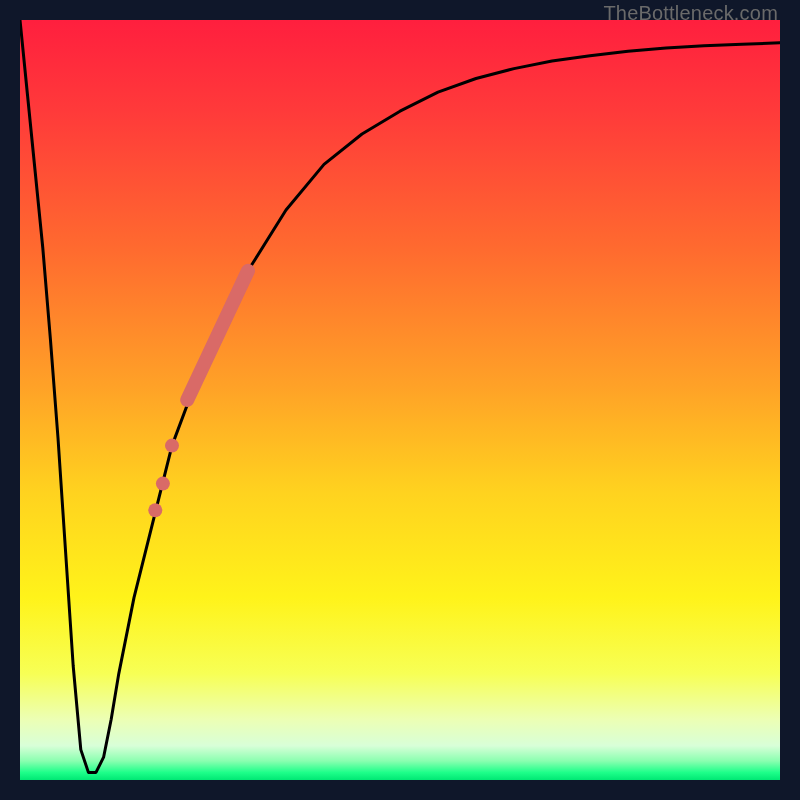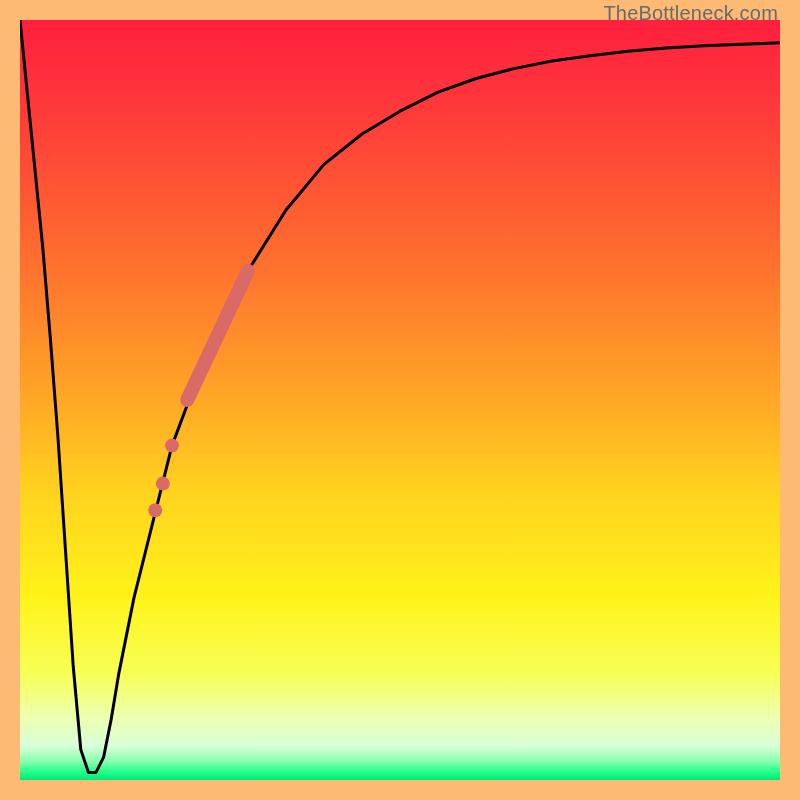--- a/index.html
+++ b/index.html
@@ -8,21 +8,21 @@
     width: 800px;
     height: 800px;
     overflow: hidden;
     background: #000;
     font-family: Arial, Helvetica, sans-serif;
   }
   .chart-wrap {
     position: relative;
     width: 800px;
     height: 800px;
-    background: #fdba74;
+    background: #0f172a;
     text-align: right;
   }
   .plot-area {
     position: absolute;
     left: 20px;
     top: 20px;
     width: 760px;
     height: 760px;
     overflow: hidden;
   }

